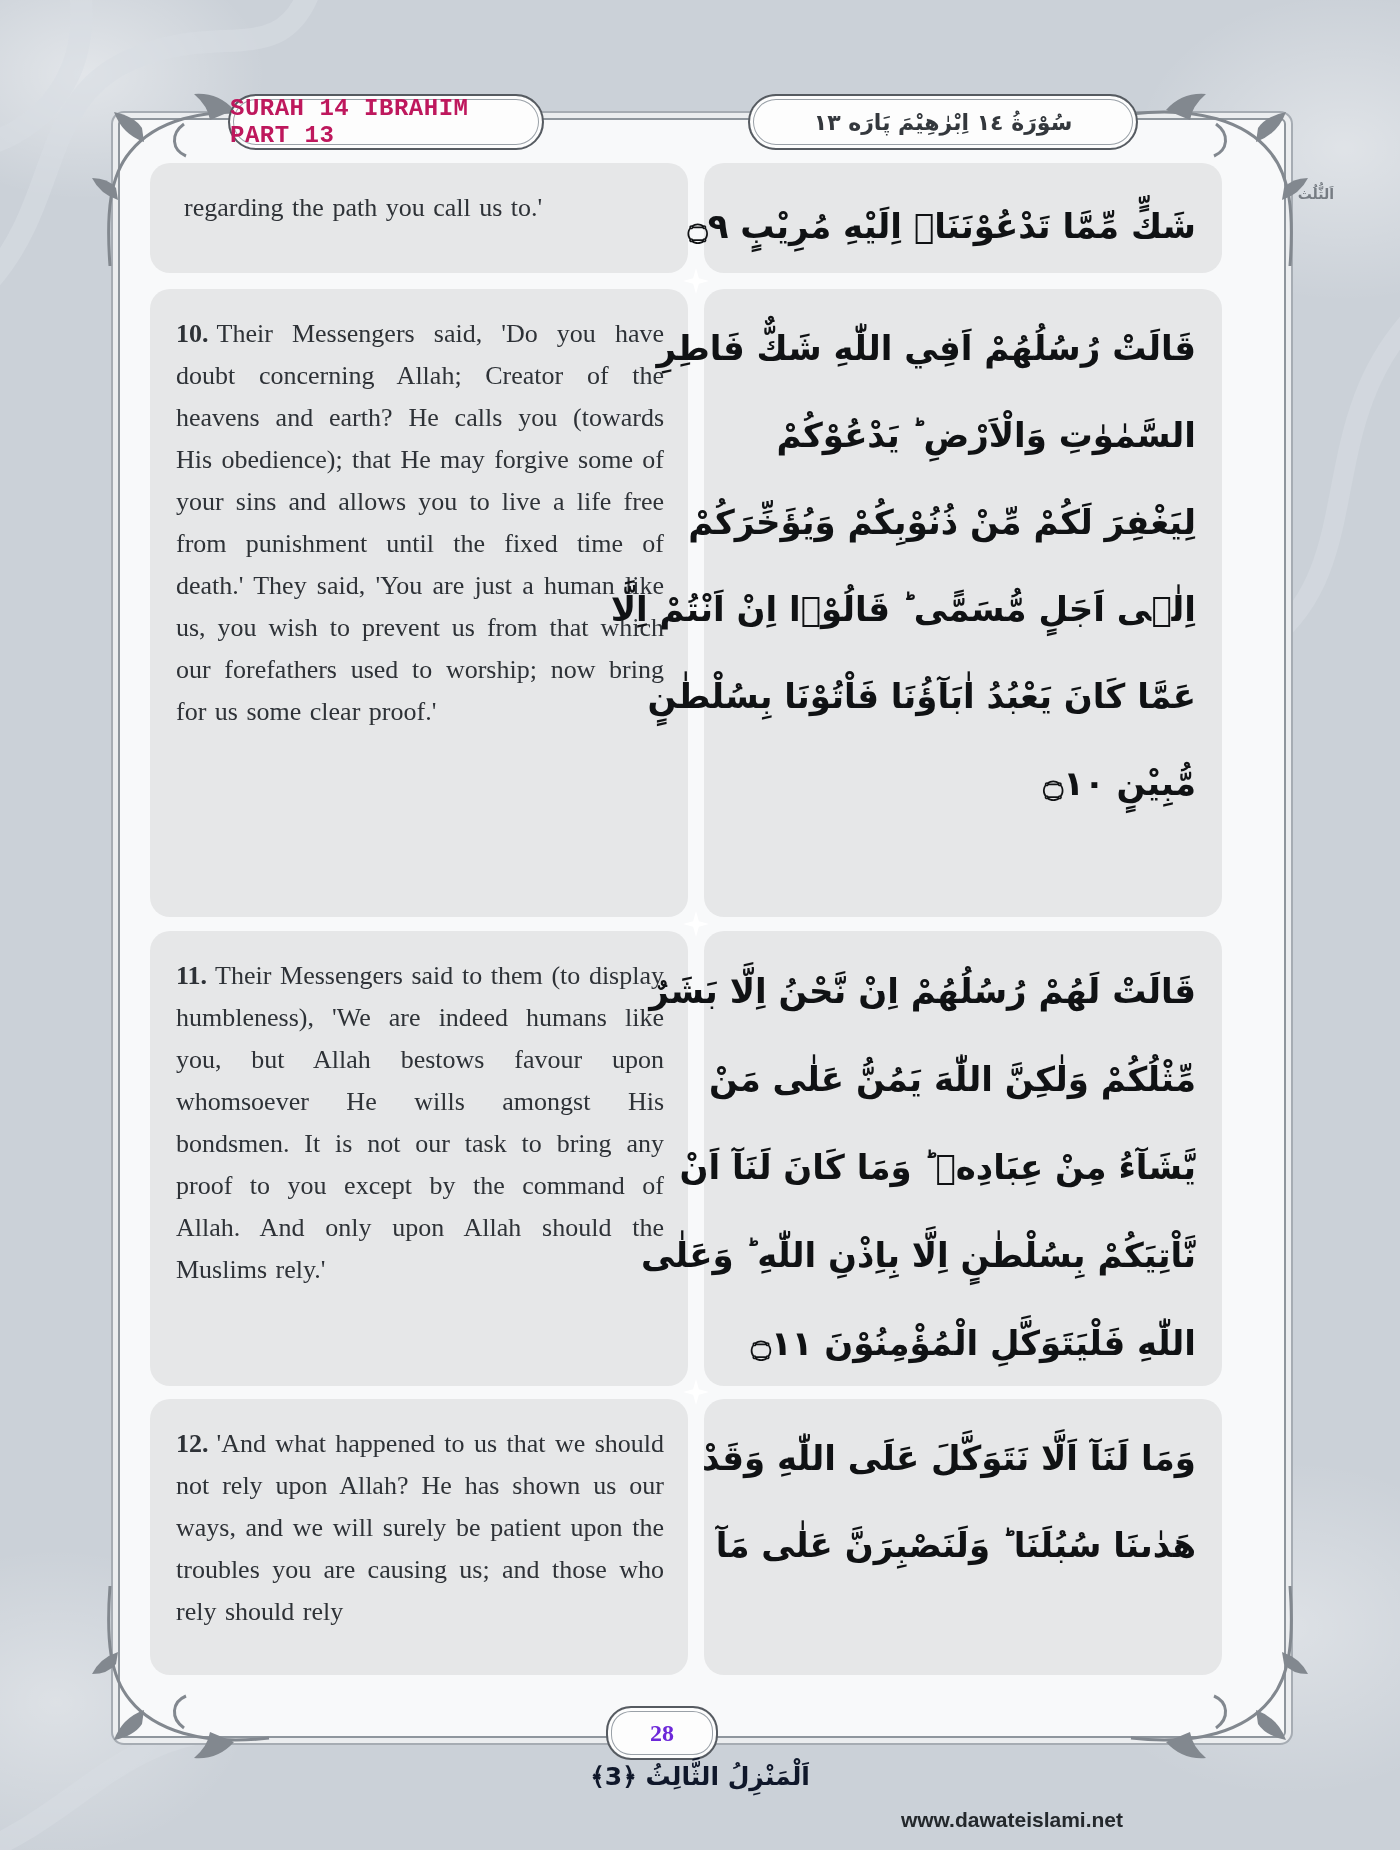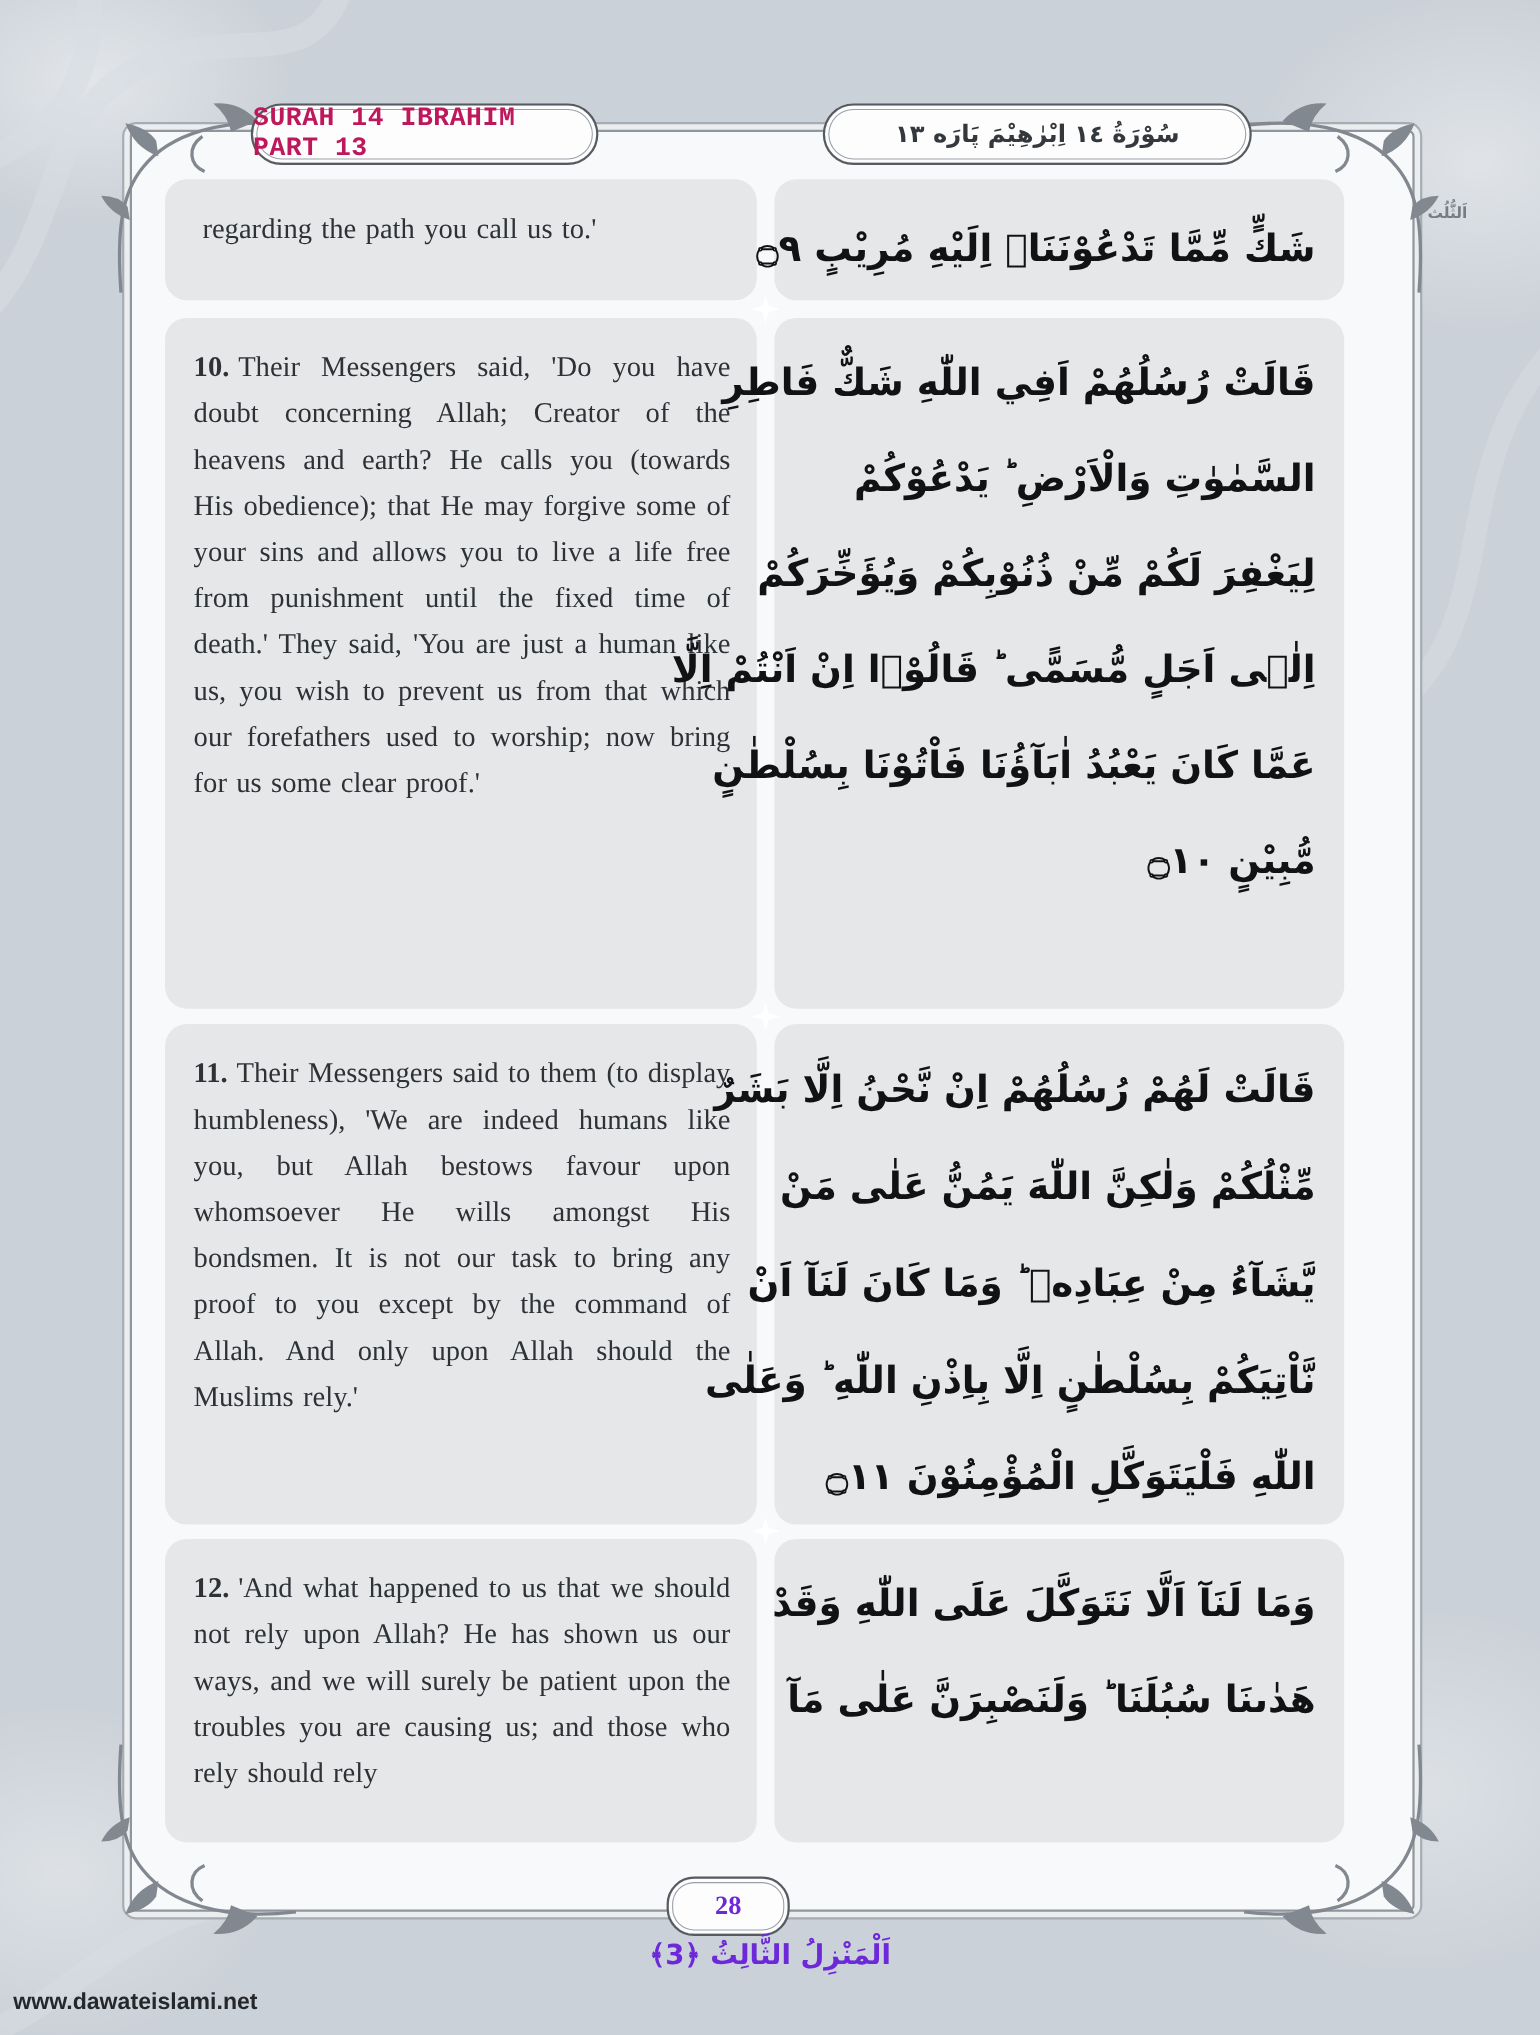--- a/index.html
+++ b/index.html
@@ -69,24 +69,24 @@
   .row3a .ar-line{line-height:88px;}
   .row4a .ar-line{line-height:87px;}
   
   .sparkle{
     position:absolute;width:26px;height:26px;background:#ffffff;z-index:3;
     clip-path:polygon(50% 0%,61% 39%,100% 50%,61% 61%,50% 100%,39% 61%,0% 50%,39% 39%);
   }
   
   .manzil{
     position:absolute;left:0;top:1762px;width:1400px;text-align:center;
-    font-family:"DejaVu Sans",sans-serif;font-weight:bold;font-size:25px;color:#6d28d9;direction:rtl;z-index:6;
+    font-family:"DejaVu Sans",sans-serif;font-weight:bold;font-size:25px;color:#0f172a;direction:rtl;z-index:6;
   }
   .website{
-    position:absolute;left:12px;top:1808px;width:1123px;text-align:left;
+    position:absolute;left:0;top:1808px;width:1123px;text-align:right;
     font-family:"Liberation Sans",sans-serif;font-weight:bold;font-size:21px;color:#24282c;z-index:6;
   }
 </style>
 </head>
 <body>
 
 <svg class="bg-swirl" style="left:-20px;top:-20px;" width="420" height="420" viewBox="0 0 420 420" fill="none" stroke="currentColor" stroke-width="22" opacity="0.55">
   <path d="M10,300 C80,220 60,120 150,80 C240,40 300,90 330,10"></path>
   <path d="M-10,170 C70,150 110,90 100,10"></path>
 </svg>

